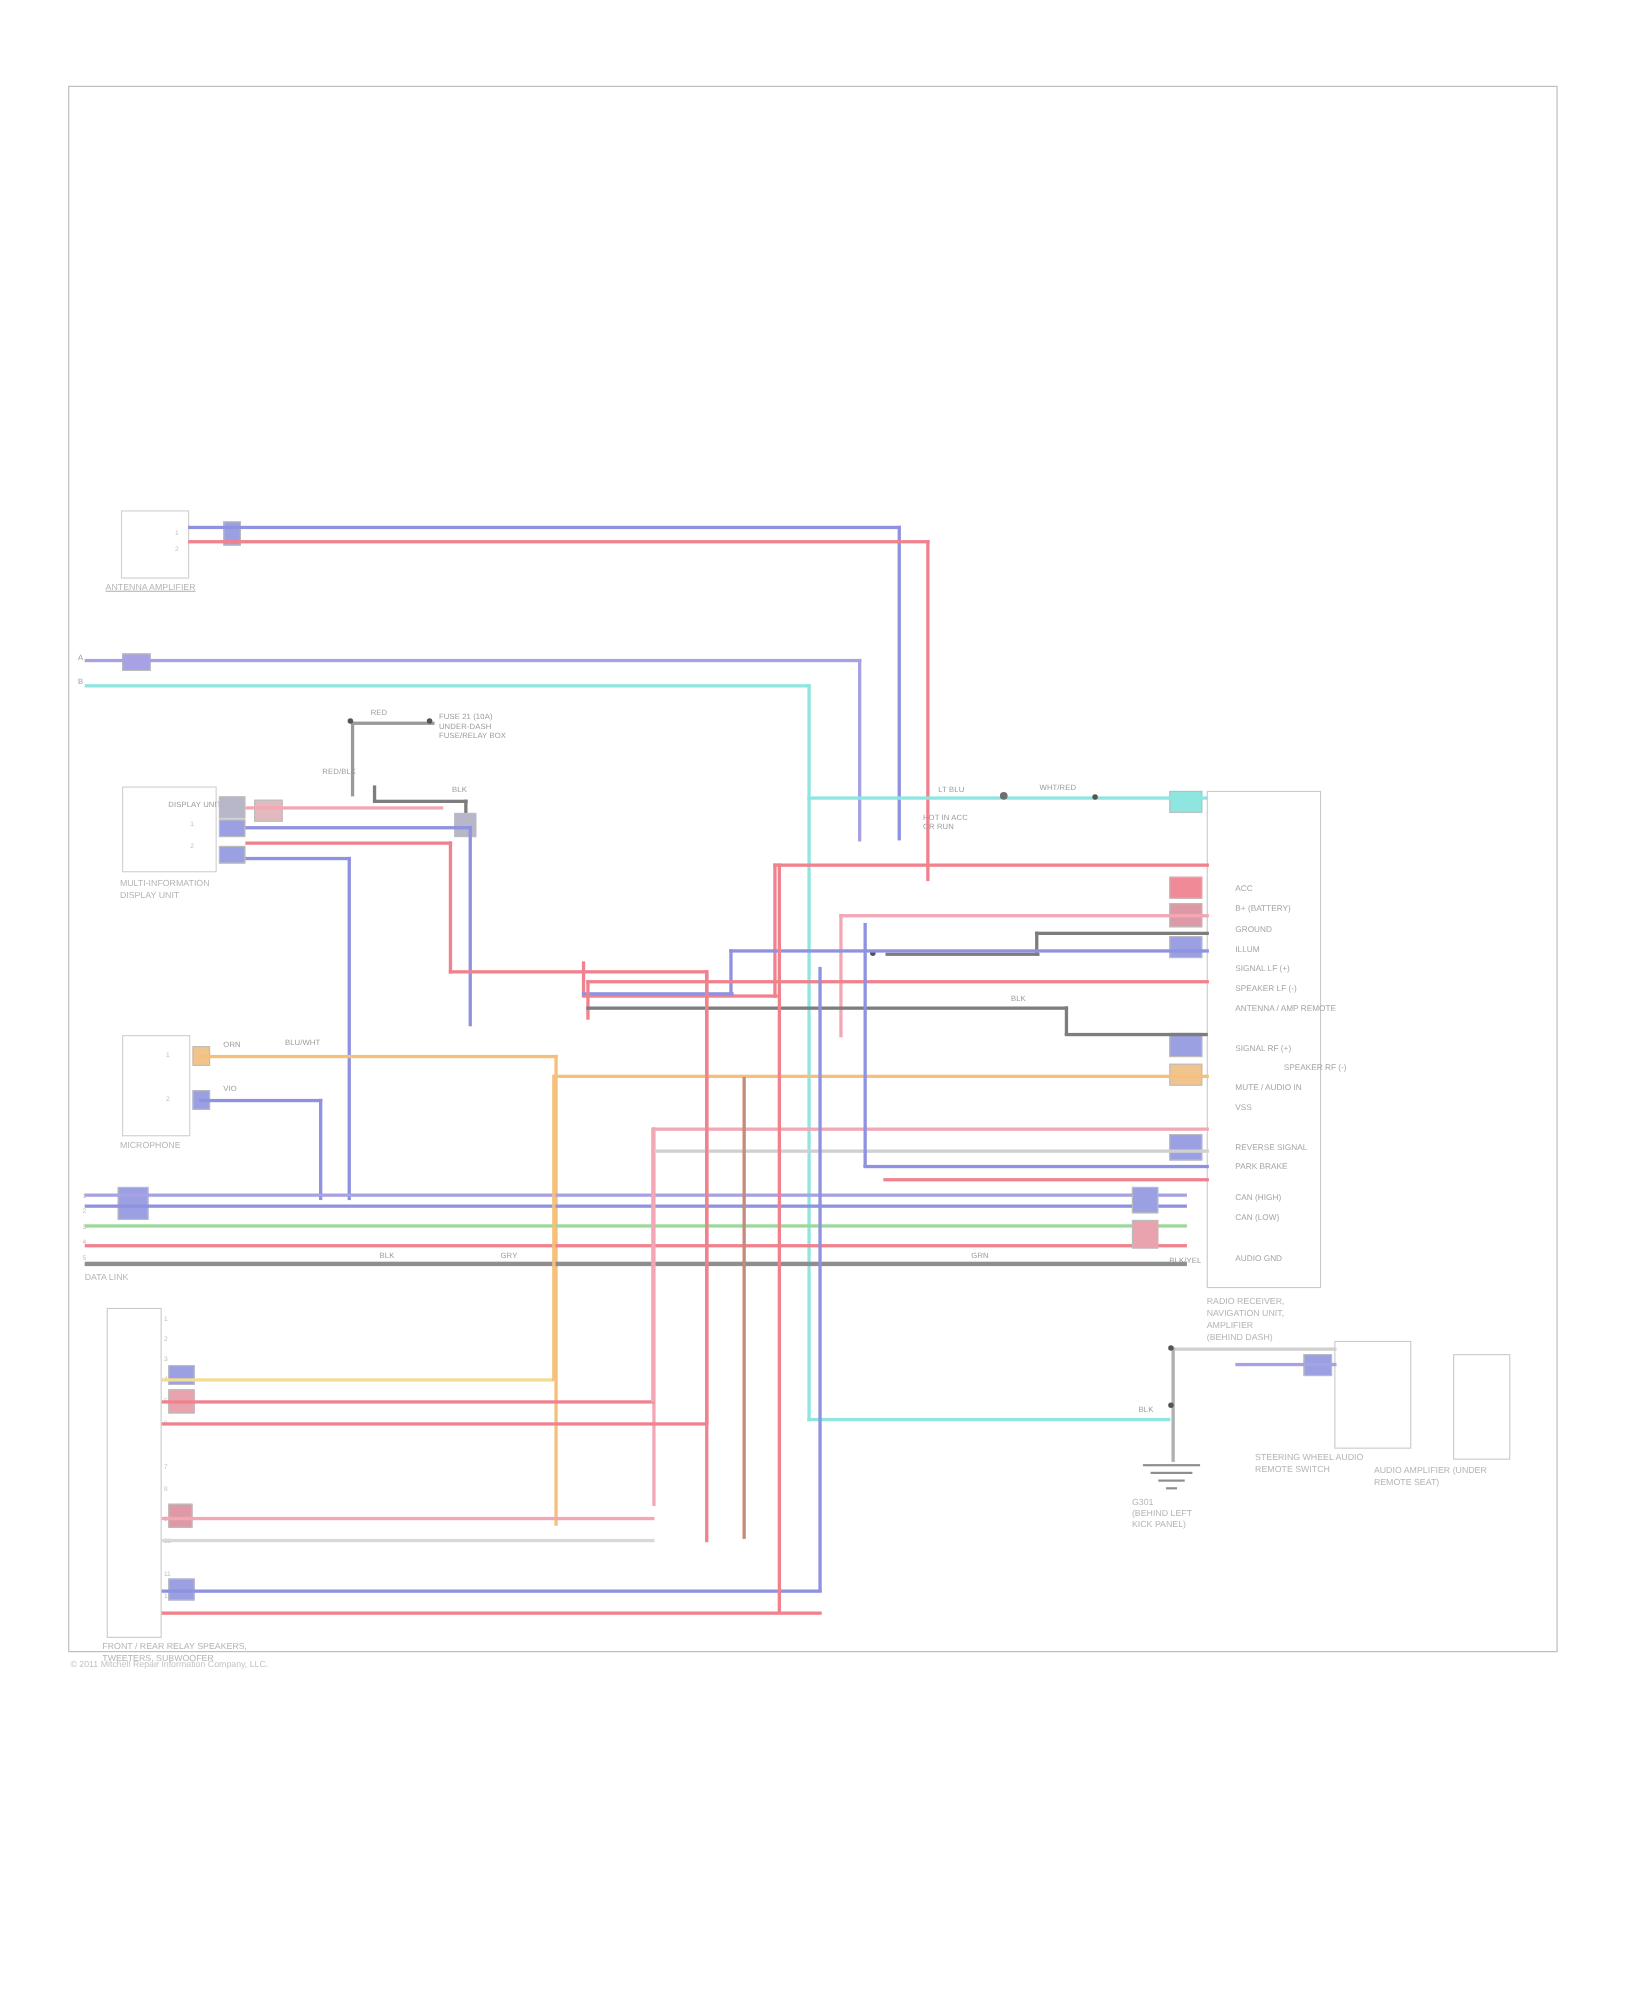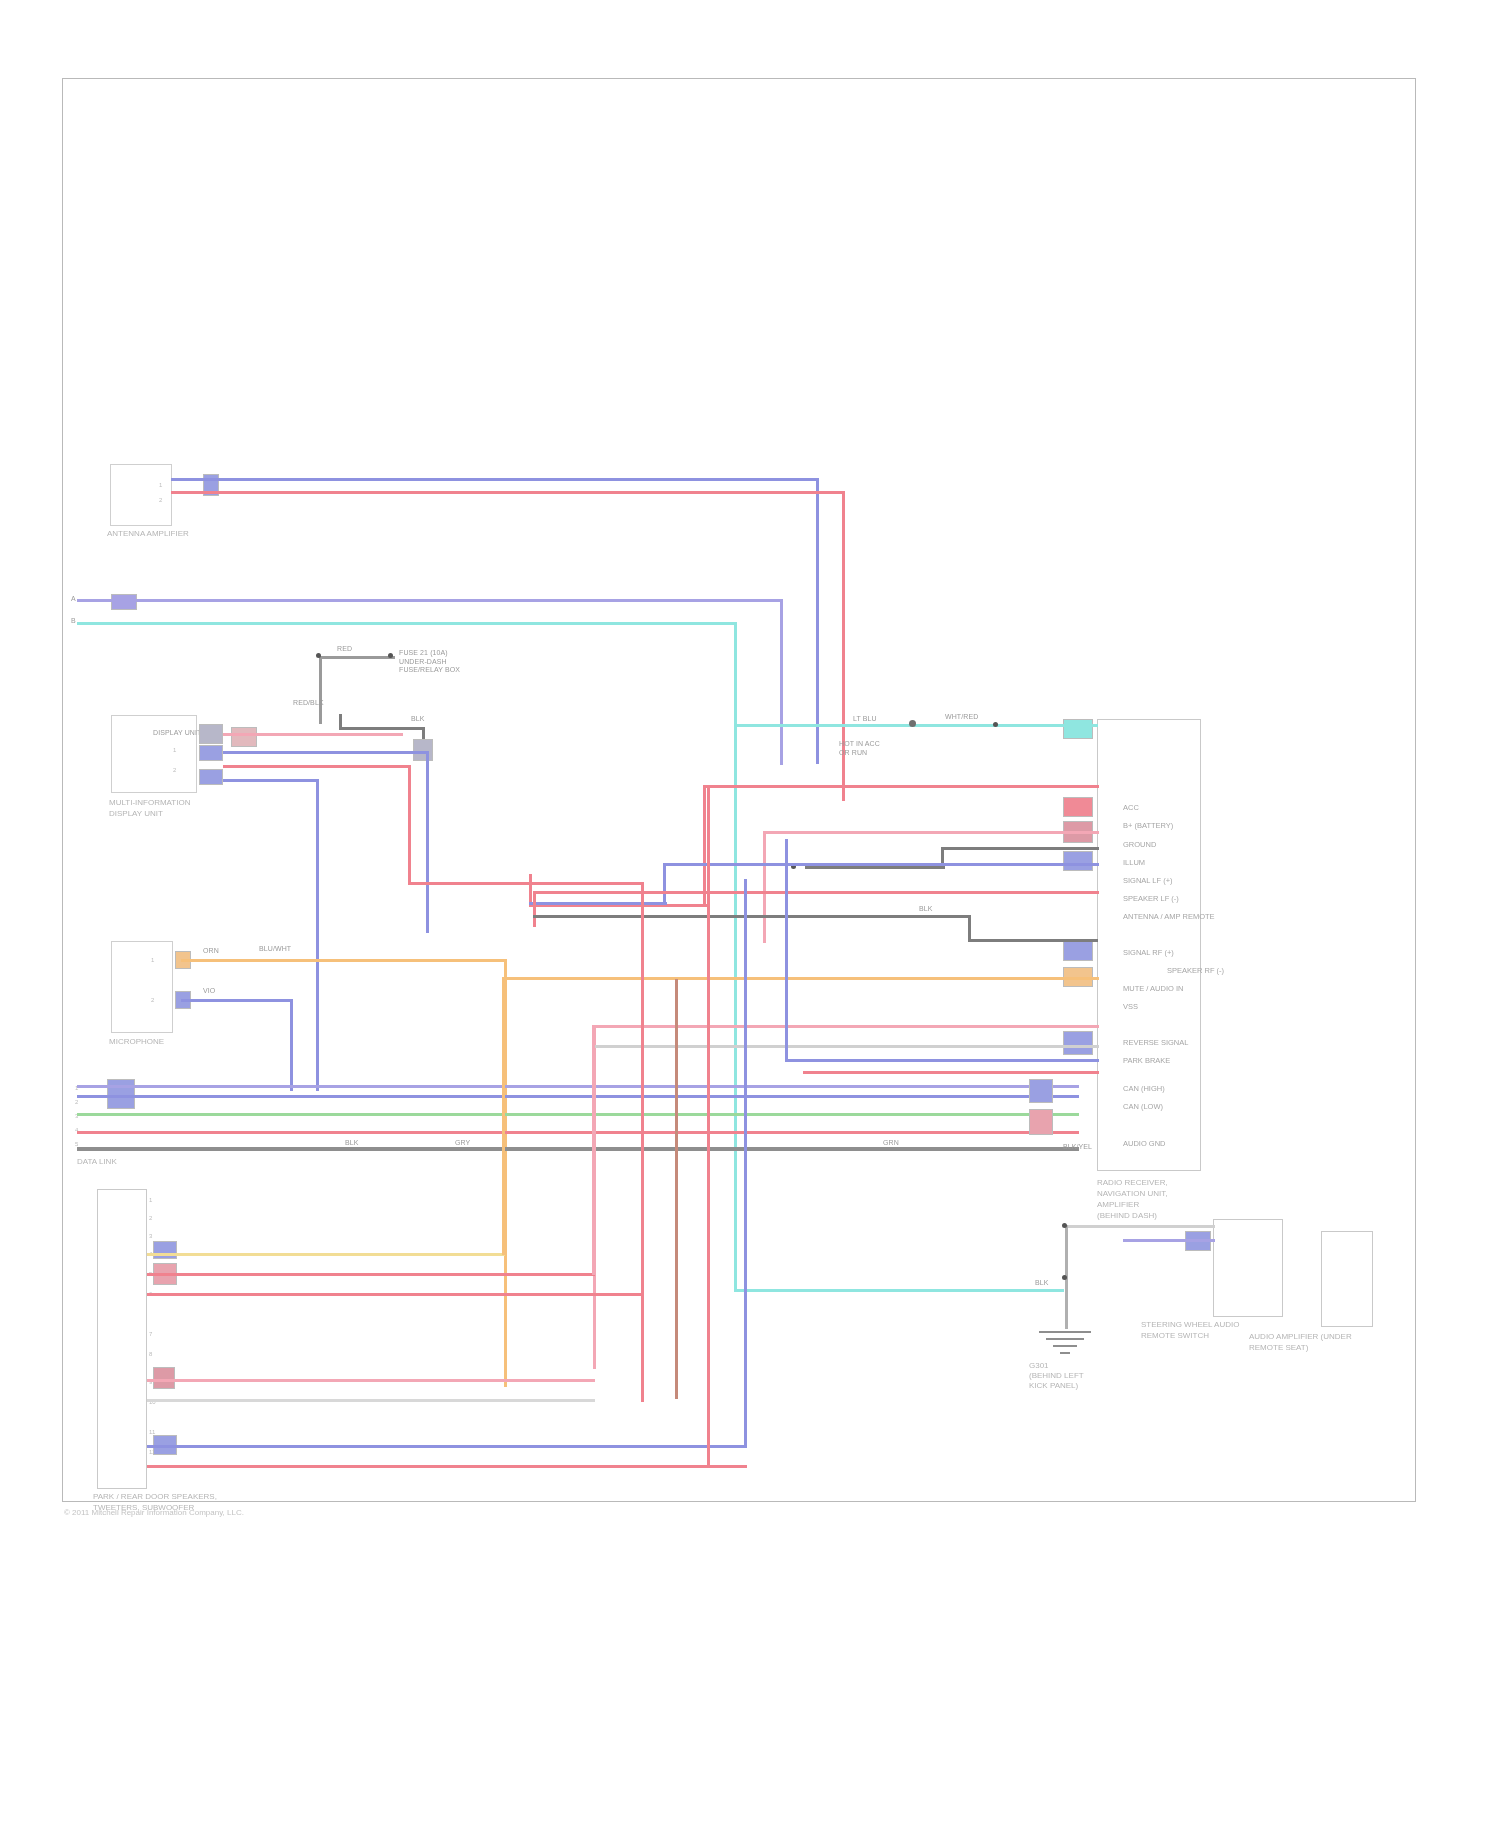--- a/index.html
+++ b/index.html
@@ -36,21 +36,21 @@
 </head>
 <body>
 
 <div id="page">
 
   <div id="sheet">
 
     <div class="conn-body" style="left:47px;top:385px;width:62px;height:62px;"></div>
     <div class="pinnum" style="left:96px;top:403px;">1</div>
     <div class="pinnum" style="left:96px;top:418px;">2</div>
-    <div class="caption" style="left:44px;top:450px;">
+    <div class="caption" style="left:33px;top:450px;text-decoration:underline;">
       <span>ANTENNA AMPLIFIER</span>
     </div>
 
     <div class="pinblk" style="left:140px;top:395px;width:16px;height:22px;background:#9aa0e2;"></div>
 
     <div class="wire h" style="left:108px;top:399px;width:648px;background:#8e92e0;"></div>
     <div class="wire v" style="left:753px;top:399px;height:286px;background:#8e92e0;"></div>
 
     <div class="wire h" style="left:108px;top:412px;width:674px;background:#f0828e;"></div>
     <div class="wire v" style="left:779px;top:412px;height:310px;background:#f0828e;"></div>
@@ -231,21 +231,21 @@
 
     <div class="wire h" style="left:530px;top:966px;width:506px;background:#d0d0d0;"></div>
 
     <div class="wire h" style="left:722px;top:980px;width:314px;background:#8e92e0;"></div>
     <div class="wire v" style="left:722px;top:760px;height:222px;background:#8e92e0;"></div>
 
     <div class="wire h" style="left:740px;top:992px;width:296px;background:#f0828e;"></div>
 
     <div class="box" style="left:34px;top:1110px;width:50px;height:300px;"></div>
     <div class="caption" style="left:30px;top:1412px;line-height:11px;">
-      <span>PARK / REAR DOOR SPEAKERS,</span><br>
+      <span>FRONT / REAR RELAY SPEAKERS,</span><br>
       <span>TWEETERS, SUBWOOFER</span>
     </div>
 
     <div class="pinnum" style="left:86px;top:1118px;">1</div>
     <div class="pinnum" style="left:86px;top:1136px;">2</div>
     <div class="pinnum" style="left:86px;top:1154px;">3</div>
     <div class="pinnum" style="left:86px;top:1172px;">4</div>
     <div class="pinnum" style="left:86px;top:1192px;">5</div>
     <div class="pinnum" style="left:86px;top:1212px;">6</div>
     <div class="pinnum" style="left:86px;top:1252px;">7</div>

